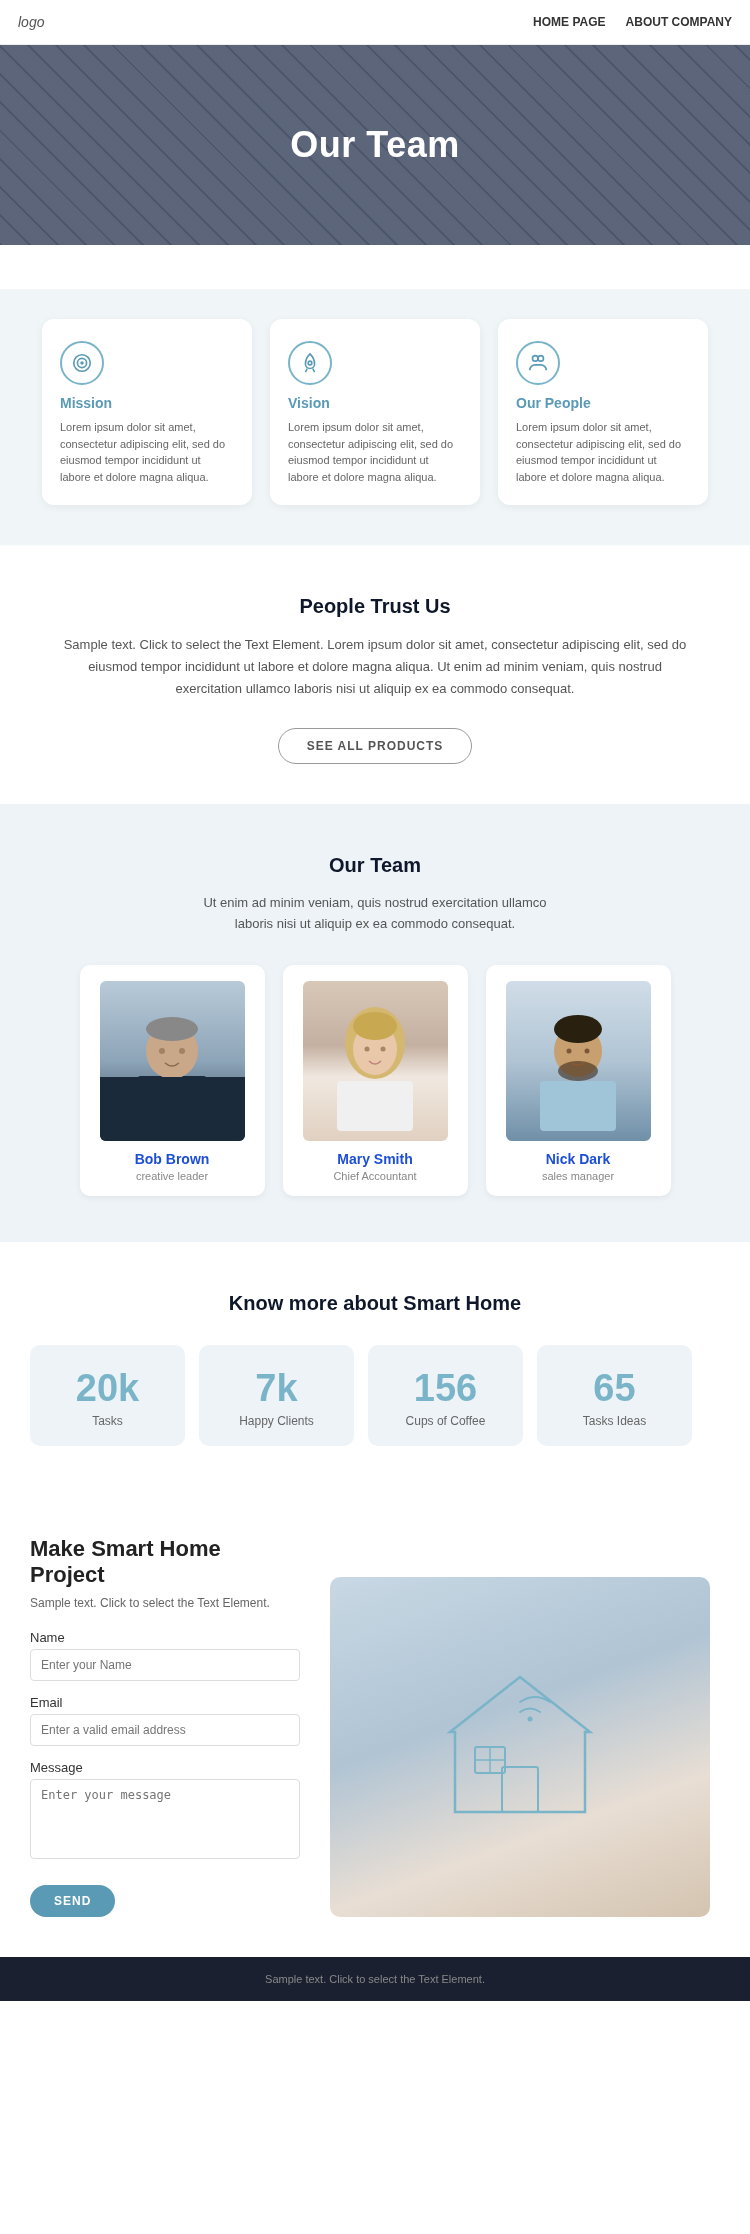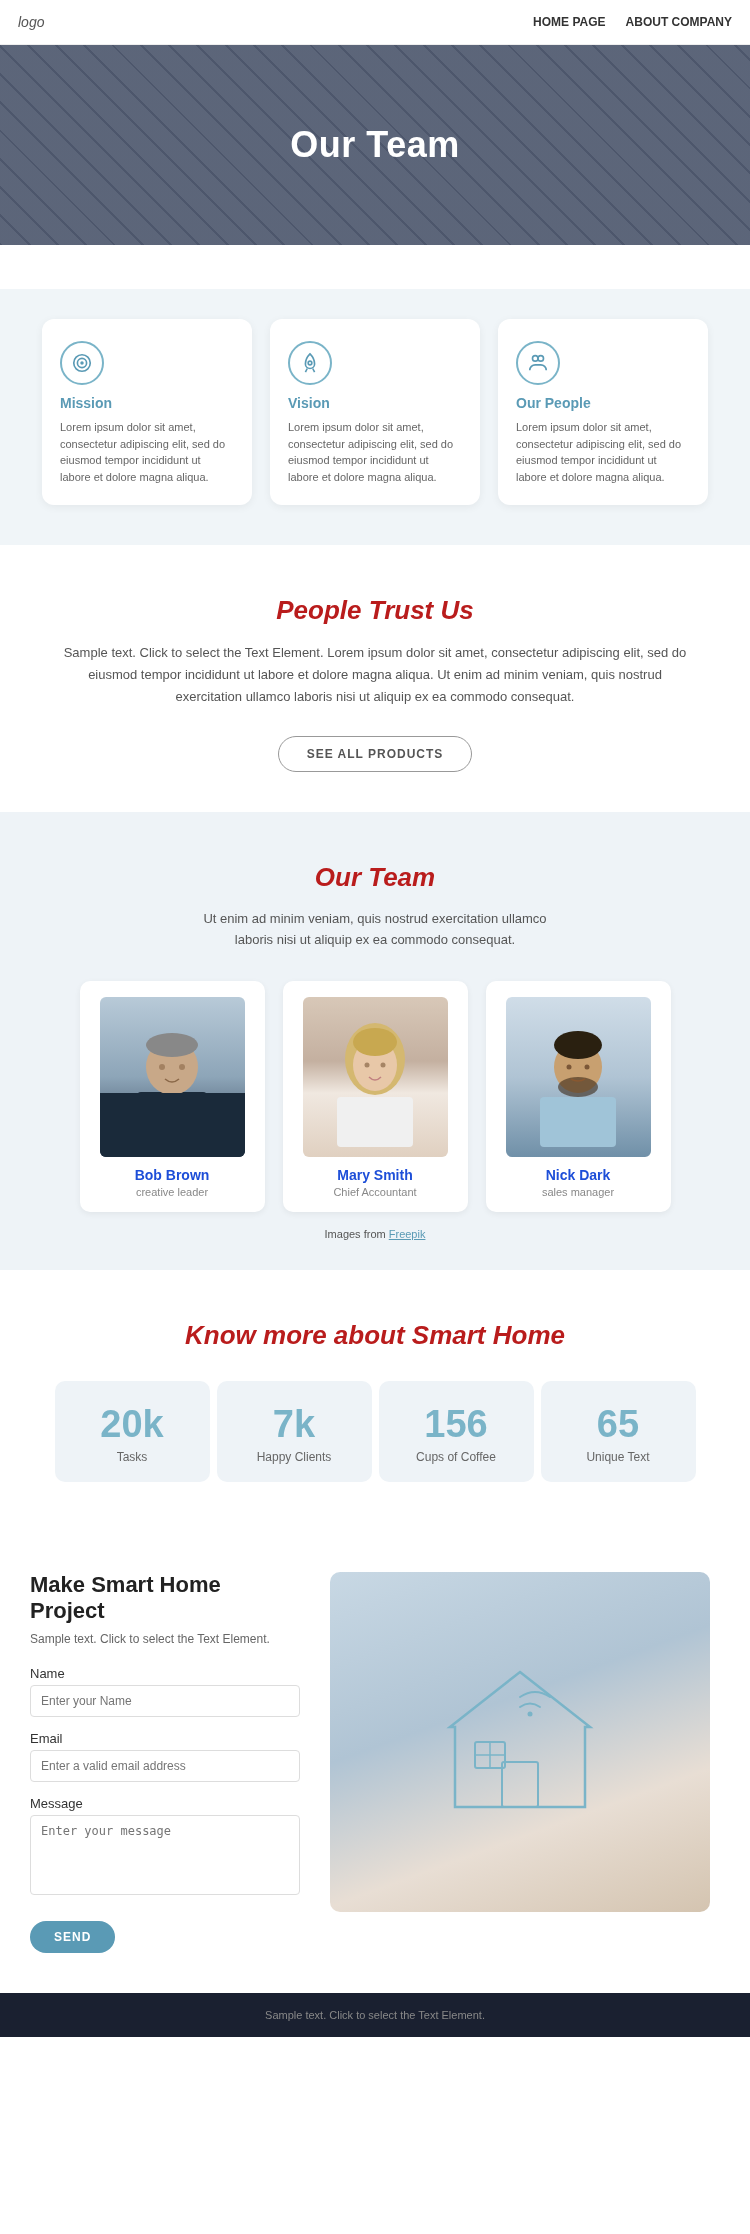--- a/index.html
+++ b/index.html
@@ -65,21 +65,21 @@
     }
     .card-title { color: #5a9ab5; font-size: 14px; font-weight: bold; margin-bottom: 8px; }
     .card-text { font-size: 11px; color: #666; line-height: 1.5; }
 
     
     .trust-section {
       background: #fff;
       padding: 50px 60px 40px;
       text-align: center;
     }
-    .section-title { font-size: 26px; font-weight: bold; color: #b91c1c; margin-bottom: 16px; font-style: italic; }
+    .section-title { font-size: 20px; font-weight: bold; color: #0f172a; margin-bottom: 16px; }
     .section-desc { font-size: 13px; color: #555; line-height: 1.7; margin-bottom: 28px; }
     .see-all-btn {
       display: inline-block;
       border: 1px solid #999;
       border-radius: 20px;
       padding: 10px 28px;
       font-size: 12px;
       font-weight: bold;
       color: #555;
       letter-spacing: 1px;
@@ -153,40 +153,39 @@
     .freepik-note a { color: #5a9ab5; text-decoration: underline; }
 
     
     .stats-section {
       background: #fff;
       padding: 50px 30px 40px;
       text-align: center;
     }
     .stats-grid {
       display: flex;
-      justify-content: center;
-      gap: 7px;
+      gap: 14px;
       margin-top: 30px;
     }
     .stat-card {
       background: #eef3f7;
       border-radius: 10px;
       padding: 22px 10px 18px;
       width: 155px;
     }
     .stat-number { font-size: 38px; font-weight: bold; color: #7ab4c8; }
     .stat-label { font-size: 12px; color: #666; margin-top: 4px; }
 
     
     .contact-section {
       background: #fff;
       padding: 50px 30px 40px;
       display: flex;
       gap: 30px;
-      align-items: flex-start;
+      align-items: flex-end;
     }
     .contact-left { flex: 1; max-width: 270px; }
     .contact-title { font-size: 22px; font-weight: bold; color: #222; margin-bottom: 8px; }
     .contact-subtitle { font-size: 12px; color: #666; margin-bottom: 20px; }
     .form-group { margin-bottom: 14px; }
     .form-label { font-size: 13px; color: #333; display: block; margin-bottom: 4px; }
     .form-input {
       width: 100%;
       border: 1px solid #ddd;
       border-radius: 4px;
@@ -361,44 +360,40 @@
 
           <circle cx="41" cy="60" r="2.5" fill="#5a3820" opacity="0.7"></circle>
           <circle cx="59" cy="60" r="2.5" fill="#5a3820" opacity="0.7"></circle>
           <path d="M43 72 Q50 76 57 72" stroke="#8a5830" stroke-width="1.5" fill="none"></path>
         </svg>
       </div>
       <div class="team-name">Nick Dark</div>
       <div class="team-role">sales manager</div>
     </div>
   </div>
-  <p class="freepik-note">
-    <span>Images from</span>
-    <a href="#">Freepik</a>
-  </p>
 </section>
 
 <section class="stats-section">
   <h2 class="section-title">Know more about Smart Home</h2>
   <div class="stats-grid">
     <div class="stat-card">
       <div class="stat-number">20k</div>
       <div class="stat-label">Tasks</div>
     </div>
     <div class="stat-card">
       <div class="stat-number">7k</div>
       <div class="stat-label">Happy Clients</div>
     </div>
     <div class="stat-card">
       <div class="stat-number">156</div>
       <div class="stat-label">Cups of Coffee</div>
     </div>
     <div class="stat-card">
       <div class="stat-number">65</div>
-      <div class="stat-label">Unique Text</div>
+      <div class="stat-label">Tasks Ideas</div>
     </div>
   </div>
 </section>
 
 <section class="contact-section">
   <div class="contact-left">
     <h2 class="contact-title">Make Smart Home Project</h2>
     <p class="contact-subtitle">Sample text. Click to select the Text Element.</p>
     <div class="form-group">
       <label class="form-label">Name</label>

